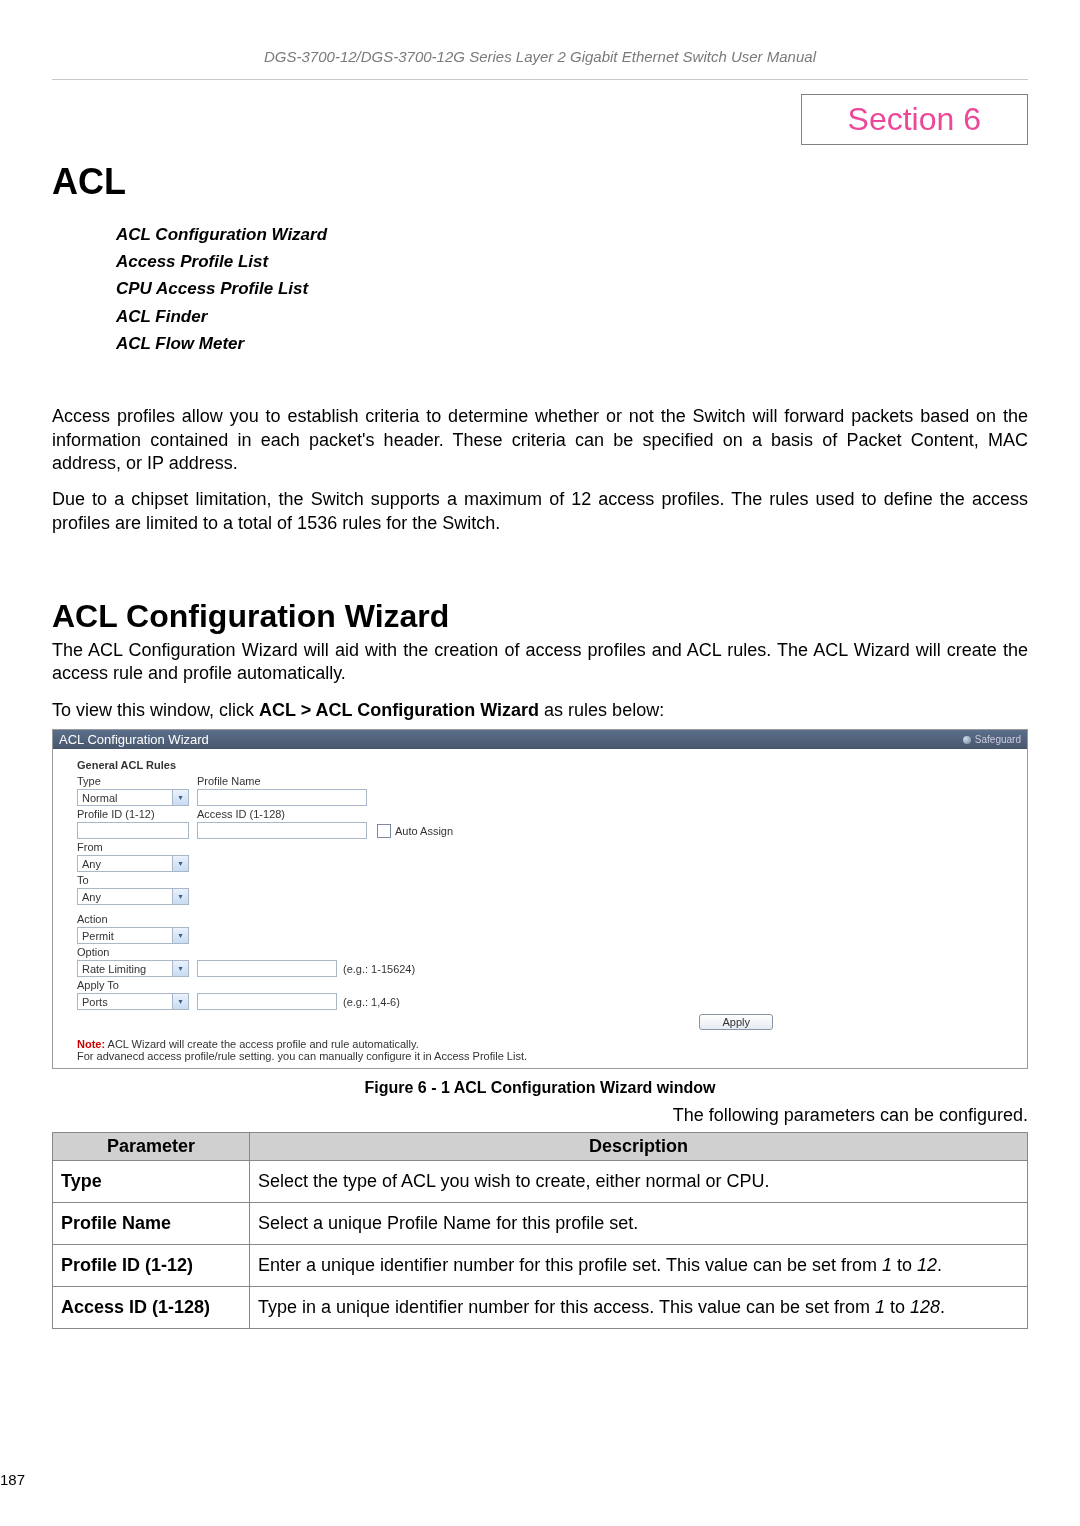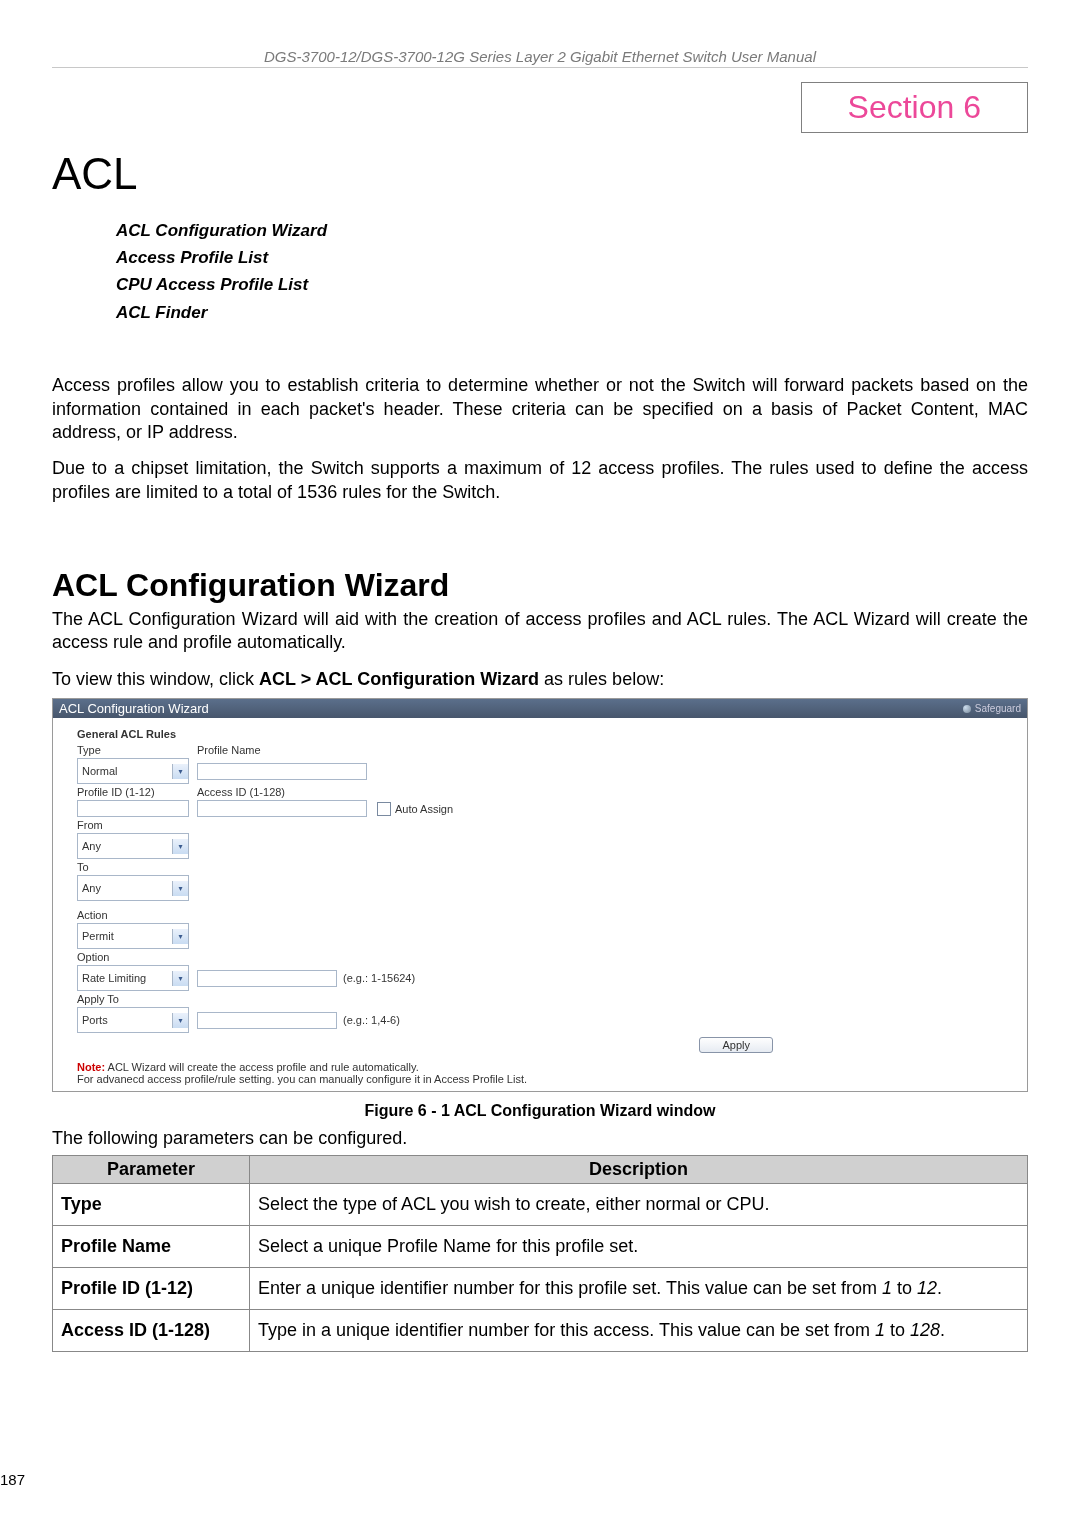--- a/index.html
+++ b/index.html
@@ -14,35 +14,35 @@
   }
   .page {
     padding: 48px 52px 0 52px;
   }
   .header-line {
     font-style: italic;
     color: #7a7a7a;
     font-size: 15px;
     text-align: center;
     border-bottom: 1px solid #c8c8c8;
-    padding-bottom: 2px;
+    padding-bottom: 14px;
   }
   .section-box {
     float: right;
     border: 1px solid #808080;
     padding: 6px 46px;
     margin-top: 14px;
     font-size: 32px;
     color: #ec4899;
     font-family: Arial, sans-serif;
   }
   .clear { clear: both; }
   .h1 {
-    font-size: 44px;
-    font-weight: normal;
+    font-size: 36px;
+    font-weight: bold;
     margin: 16px 0 18px 0;
     font-family: Arial, sans-serif;
   }
   .toc {
     margin-left: 64px;
     font-size: 17px;
     font-weight: bold;
     font-style: italic;
     line-height: 1.6;
     font-family: Arial, sans-serif;
@@ -96,21 +96,21 @@
     display: inline-block;
   }
   .shot-body {
     padding: 10px 24px 6px 24px;
   }
   .grp-title { font-weight: bold; font-size: 11px; margin-bottom: 4px; }
   .row { margin: 2px 0; display: flex; align-items: center; }
   .lbl { width: 120px; }
   .sel {
     border: 1px solid #a9b7c9;
-    height: 26px;
+    height: 17px;
     background: #fff;
     display: inline-flex;
     align-items: center;
     padding: 0 0 0 4px;
     font-size: 11px;
     position: relative;
     box-sizing: border-box;
   }
   .sel .dd {
     width: 15px;
@@ -144,21 +144,21 @@
     padding: 1px 22px;
     font-size: 11px;
     background: linear-gradient(#fefefe, #e6ebf2);
   }
   .fig-caption {
     text-align: center;
     font-weight: bold;
     font-size: 16px;
     margin: 10px 0 8px 0;
   }
-  .tbl-intro { font-size: 18px; margin-bottom: 6px; }
+  .tbl-intro { font-size: 18px; margin-bottom: 6px; text-align: right; }
   table.param {
     border-collapse: collapse;
     width: 100%;
     font-size: 18px;
   }
   table.param th {
     background: #d0d0d0;
     text-align: center;
     border: 1px solid #888;
     padding: 3px 8px;
@@ -187,20 +187,21 @@
   <div class="section-box">Section 6</div>
   <div class="clear"></div>
 
   <div class="h1">ACL</div>
 
   <div class="toc">
     <div>ACL Configuration Wizard</div>
     <div>Access Profile List</div>
     <div>CPU Access Profile List</div>
     <div>ACL Finder</div>
+    <div>ACL Flow Meter</div>
   </div>
 
   <p class="bodytext" style="margin-top:48px">Access profiles allow you to establish criteria to determine whether or not the Switch will forward packets based on the information contained in each packet's header. These criteria can be specified on a basis of Packet Content, MAC address, or IP address.</p>
   <p class="bodytext" style="margin-top:12px">Due to a chipset limitation, the Switch supports a maximum of 12 access profiles. The rules used to define the access profiles are limited to a total of 1536 rules for the Switch.</p>
 
   <div class="h2">ACL Configuration Wizard</div>
   <p class="bodytext" style="margin-top:2px">The ACL Configuration Wizard will aid with the creation of access profiles and ACL rules. The ACL Wizard will create the access rule and profile automatically.</p>
   <p class="nav-instr">
     <span>To view this window, click </span><b>ACL &gt; ACL Configuration Wizard</b><span> as rules below:</span>
   </p>

